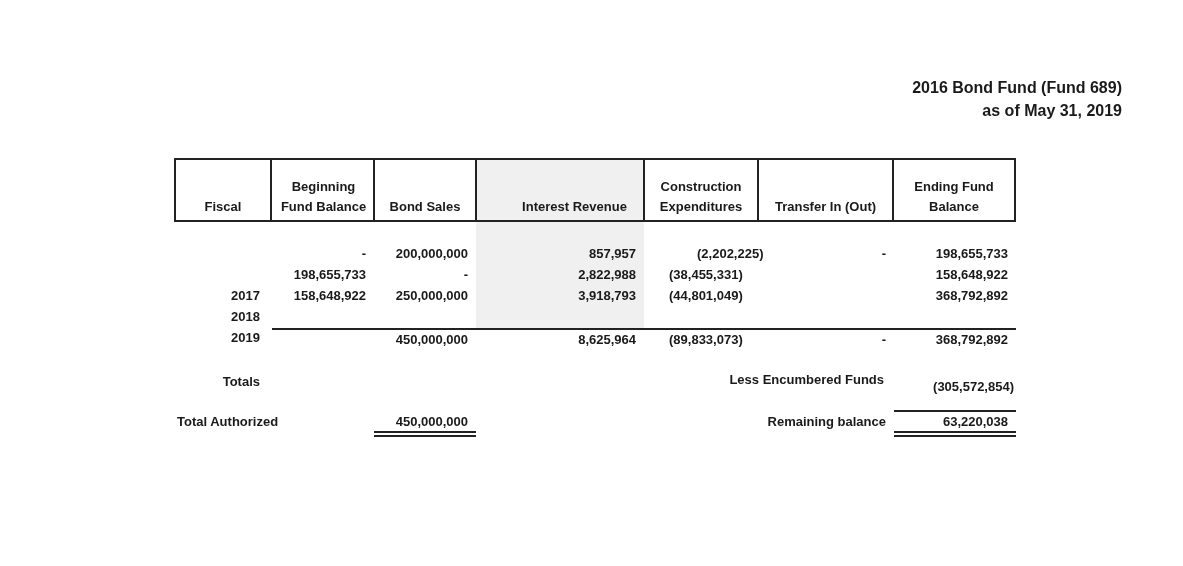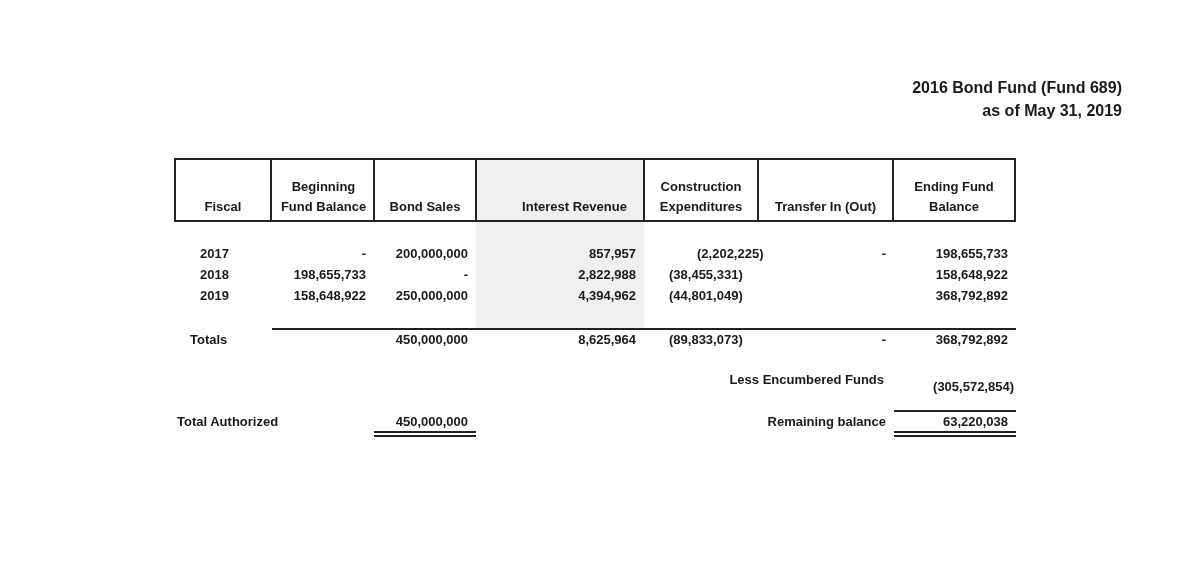--- a/index.html
+++ b/index.html
@@ -17,21 +17,21 @@
     .hdrbox { position: absolute; left: 174px; top: 158px; width: 842px; height: 64px;
       border: 2px solid #222; box-sizing: border-box; }
     .vline { position: absolute; top: 158px; height: 64px; width: 2px; background: #222; }
 
     .hcell { position: absolute; top: 158px; height: 64px; display: flex; flex-direction: column;
       justify-content: flex-end; align-items: center; text-align: center; padding-bottom: 5px;
       box-sizing: border-box; line-height: 20px; font-size: 13px; }
 
     .cell { position: absolute; height: 20px; line-height: 20px; font-size: 13px; white-space: nowrap; }
     .r { text-align: right; }
-    .c { text-align: left; }
+    .c { text-align: right; margin-top: 42px; }
 
     .hr { position: absolute; height: 2px; background: #222; }
   </style>
 </head>
 <body>
 
 <div class="title" id="t1">2016 Bond Fund (Fund 689)</div>
 <div class="title" id="t2">as of May 31, 2019</div>
 
 <div class="shade"></div>
@@ -84,21 +84,21 @@
   <div class="cell r" style="left:373px;width:95px;top:265px">-</div>
   <div class="cell r" style="left:476px;width:160px;top:265px">2,822,988</div>
   <div class="cell" style="left:669px;width:90px;top:265px">(38,455,331)</div>
   <div class="cell r" style="left:760px;width:126px;top:265px"></div>
   <div class="cell r" style="left:894px;width:114px;top:265px">158,648,922</div>
 </div>
 <div>
   <div class="cell c" style="left:200px;width:60px;top:286px">2019</div>
   <div class="cell r" style="left:270px;width:96px;top:286px">158,648,922</div>
   <div class="cell r" style="left:373px;width:95px;top:286px">250,000,000</div>
-  <div class="cell r" style="left:476px;width:160px;top:286px">4,394,962</div>
+  <div class="cell r" style="left:476px;width:160px;top:286px">3,918,793</div>
   <div class="cell" style="left:669px;width:90px;top:286px">(44,801,049)</div>
   <div class="cell r" style="left:760px;width:126px;top:286px"></div>
   <div class="cell r" style="left:894px;width:114px;top:286px">368,792,892</div>
 </div>
 
 <div class="hr" style="left:272px;top:328px;width:744px"></div>
 
 <div>
   <div class="cell c" style="left:190px;width:70px;top:330px">Totals</div>
   <div class="cell r" style="left:373px;width:95px;top:330px">450,000,000</div>

